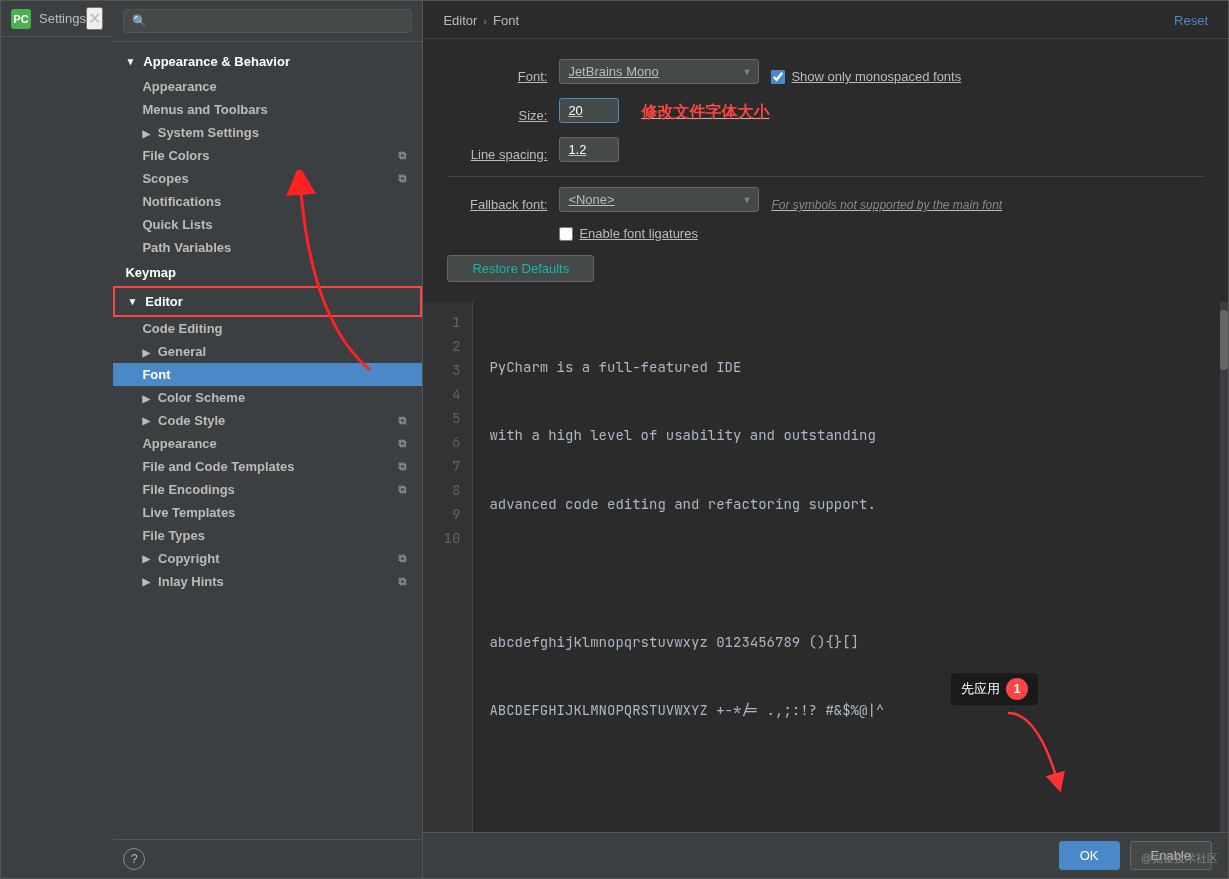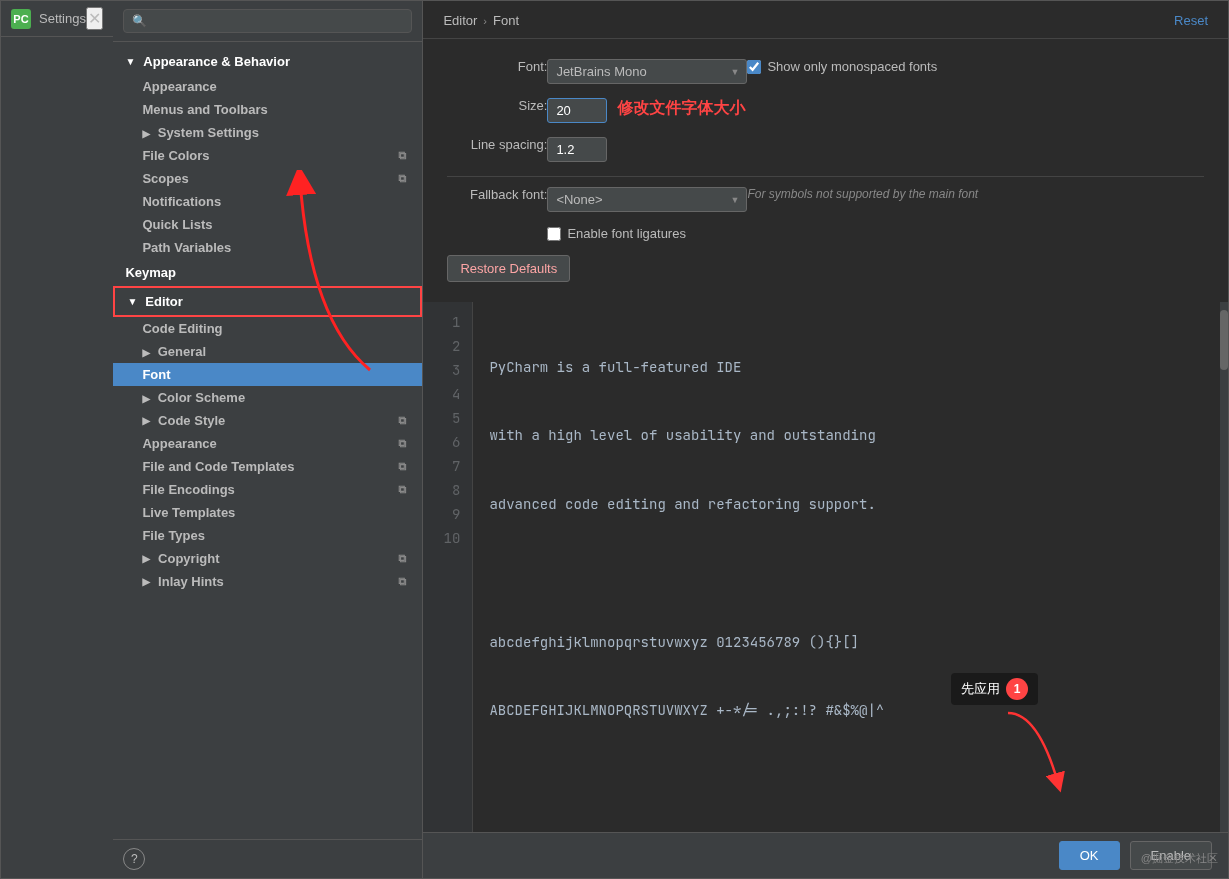--- a/index.html
+++ b/index.html
@@ -161,23 +161,24 @@
       border: none;
       cursor: pointer;
       font-size: 13px;
     }
     .settings-area {
       padding: 20px 24px;
       flex-shrink: 0;
     }
     .form-row {
       display: flex;
-      align-items: flex-start;
+      align-items: flex-end;
       margin-bottom: 14px;
-      gap: 0;
+      gap: 12px;
+      text-decoration: underline;
     }
     .form-label {
       width: 100px;
       color: #bbbbbb;
       font-size: 13px;
       text-align: right;
       flex-shrink: 0;
     }
     .form-control-select {
       background: #45494a;
@@ -242,22 +243,22 @@
       margin-left: 10px;
     }
     .divider {
       height: 1px;
       background: #444;
       margin: 10px 0;
     }
     .restore-btn {
       background: #45494a;
       border: 1px solid #666;
-      color: #fca5a5;
-      padding: 5px 12px;
+      color: #14b8a6;
+      padding: 5px 24px;
       font-size: 13px;
       border-radius: 3px;
       cursor: pointer;
     }
     
     .preview-area {
       flex: 1;
       background: #2b2b2b;
       border: none;
       overflow: hidden;

